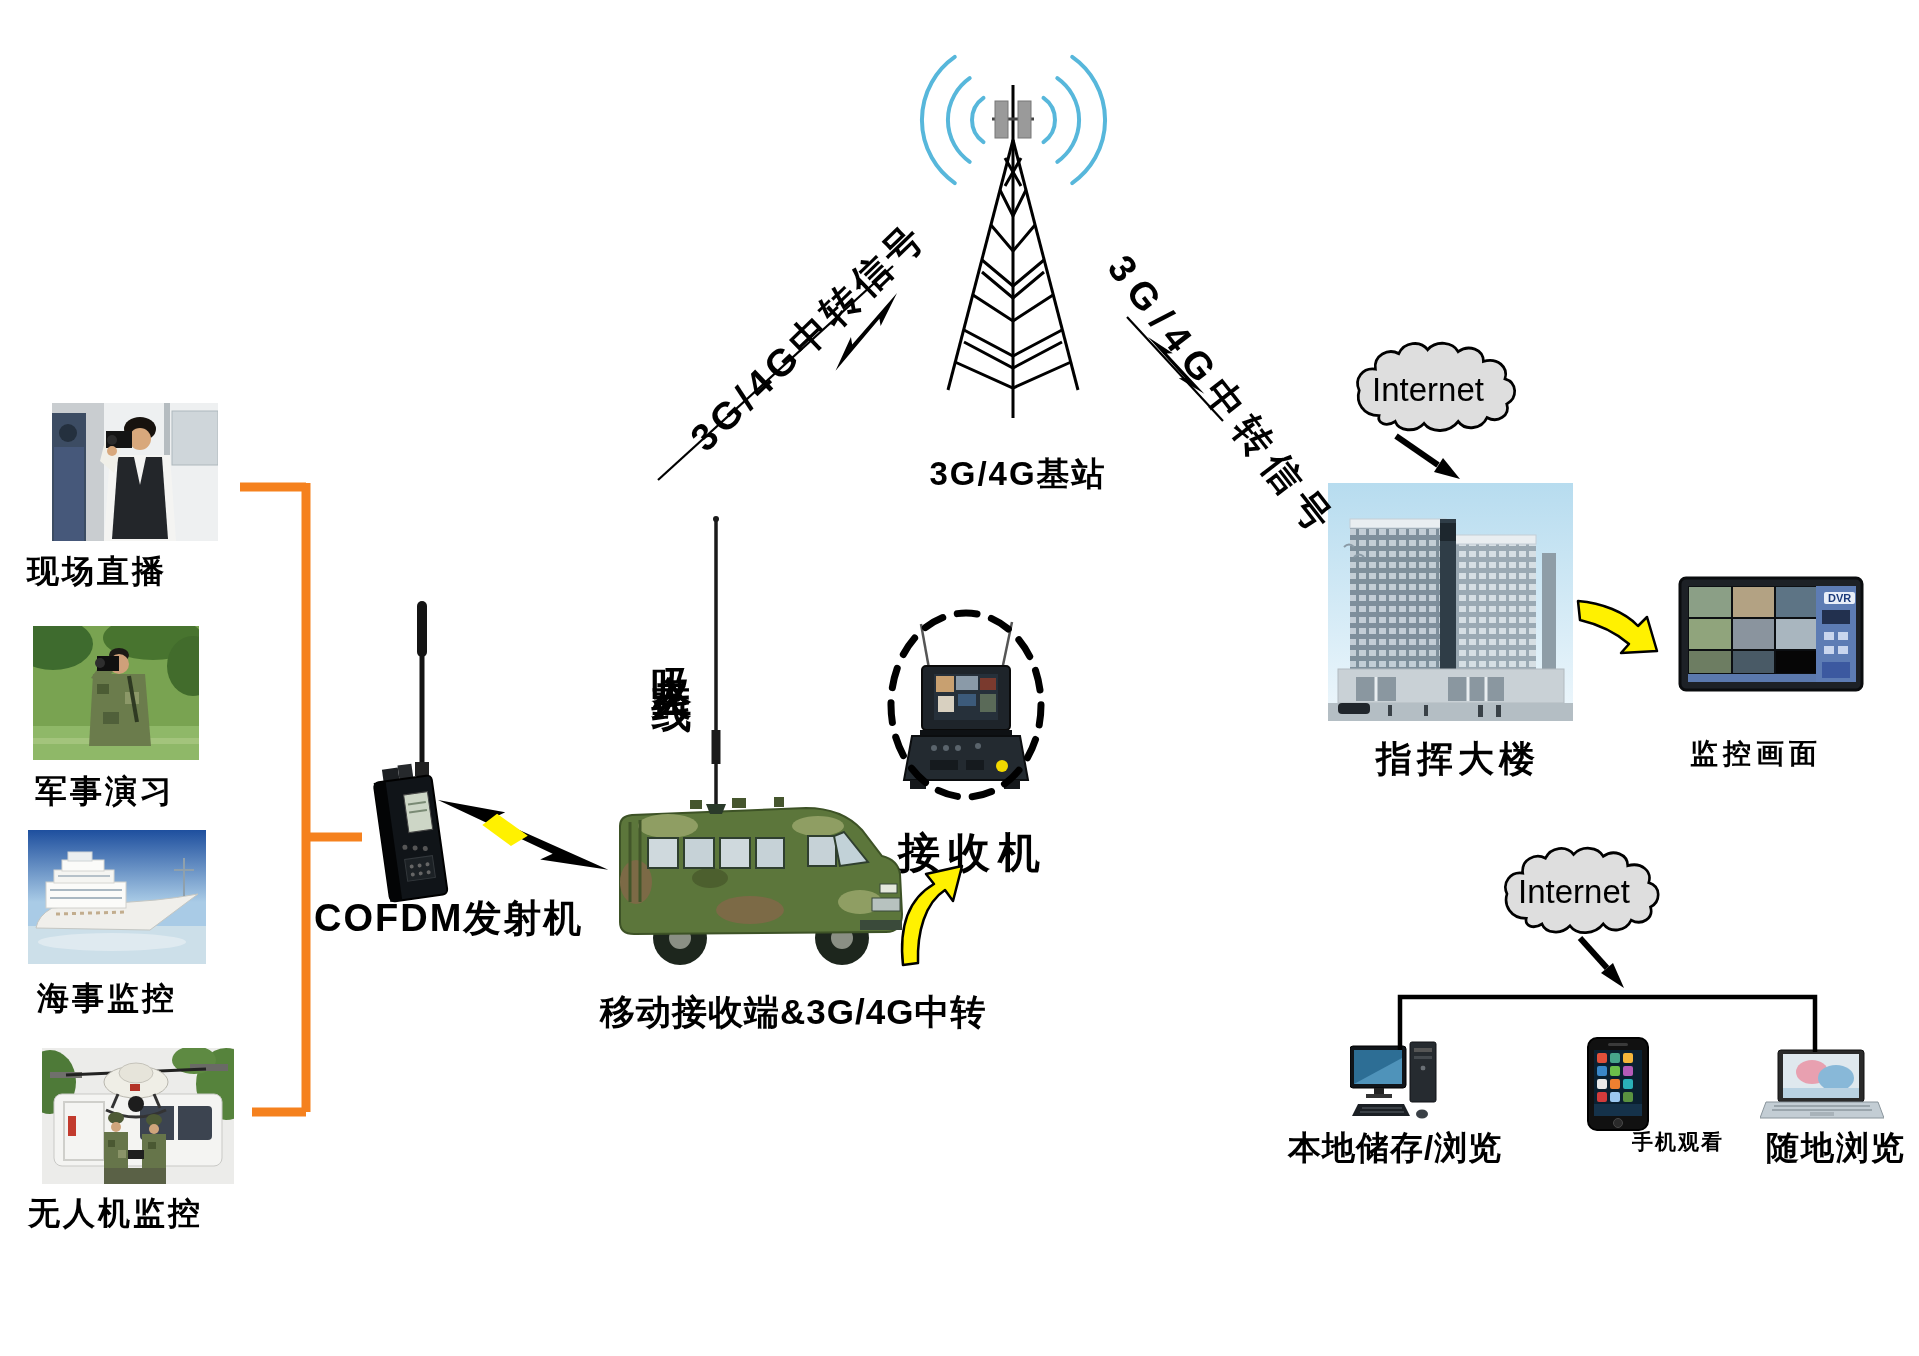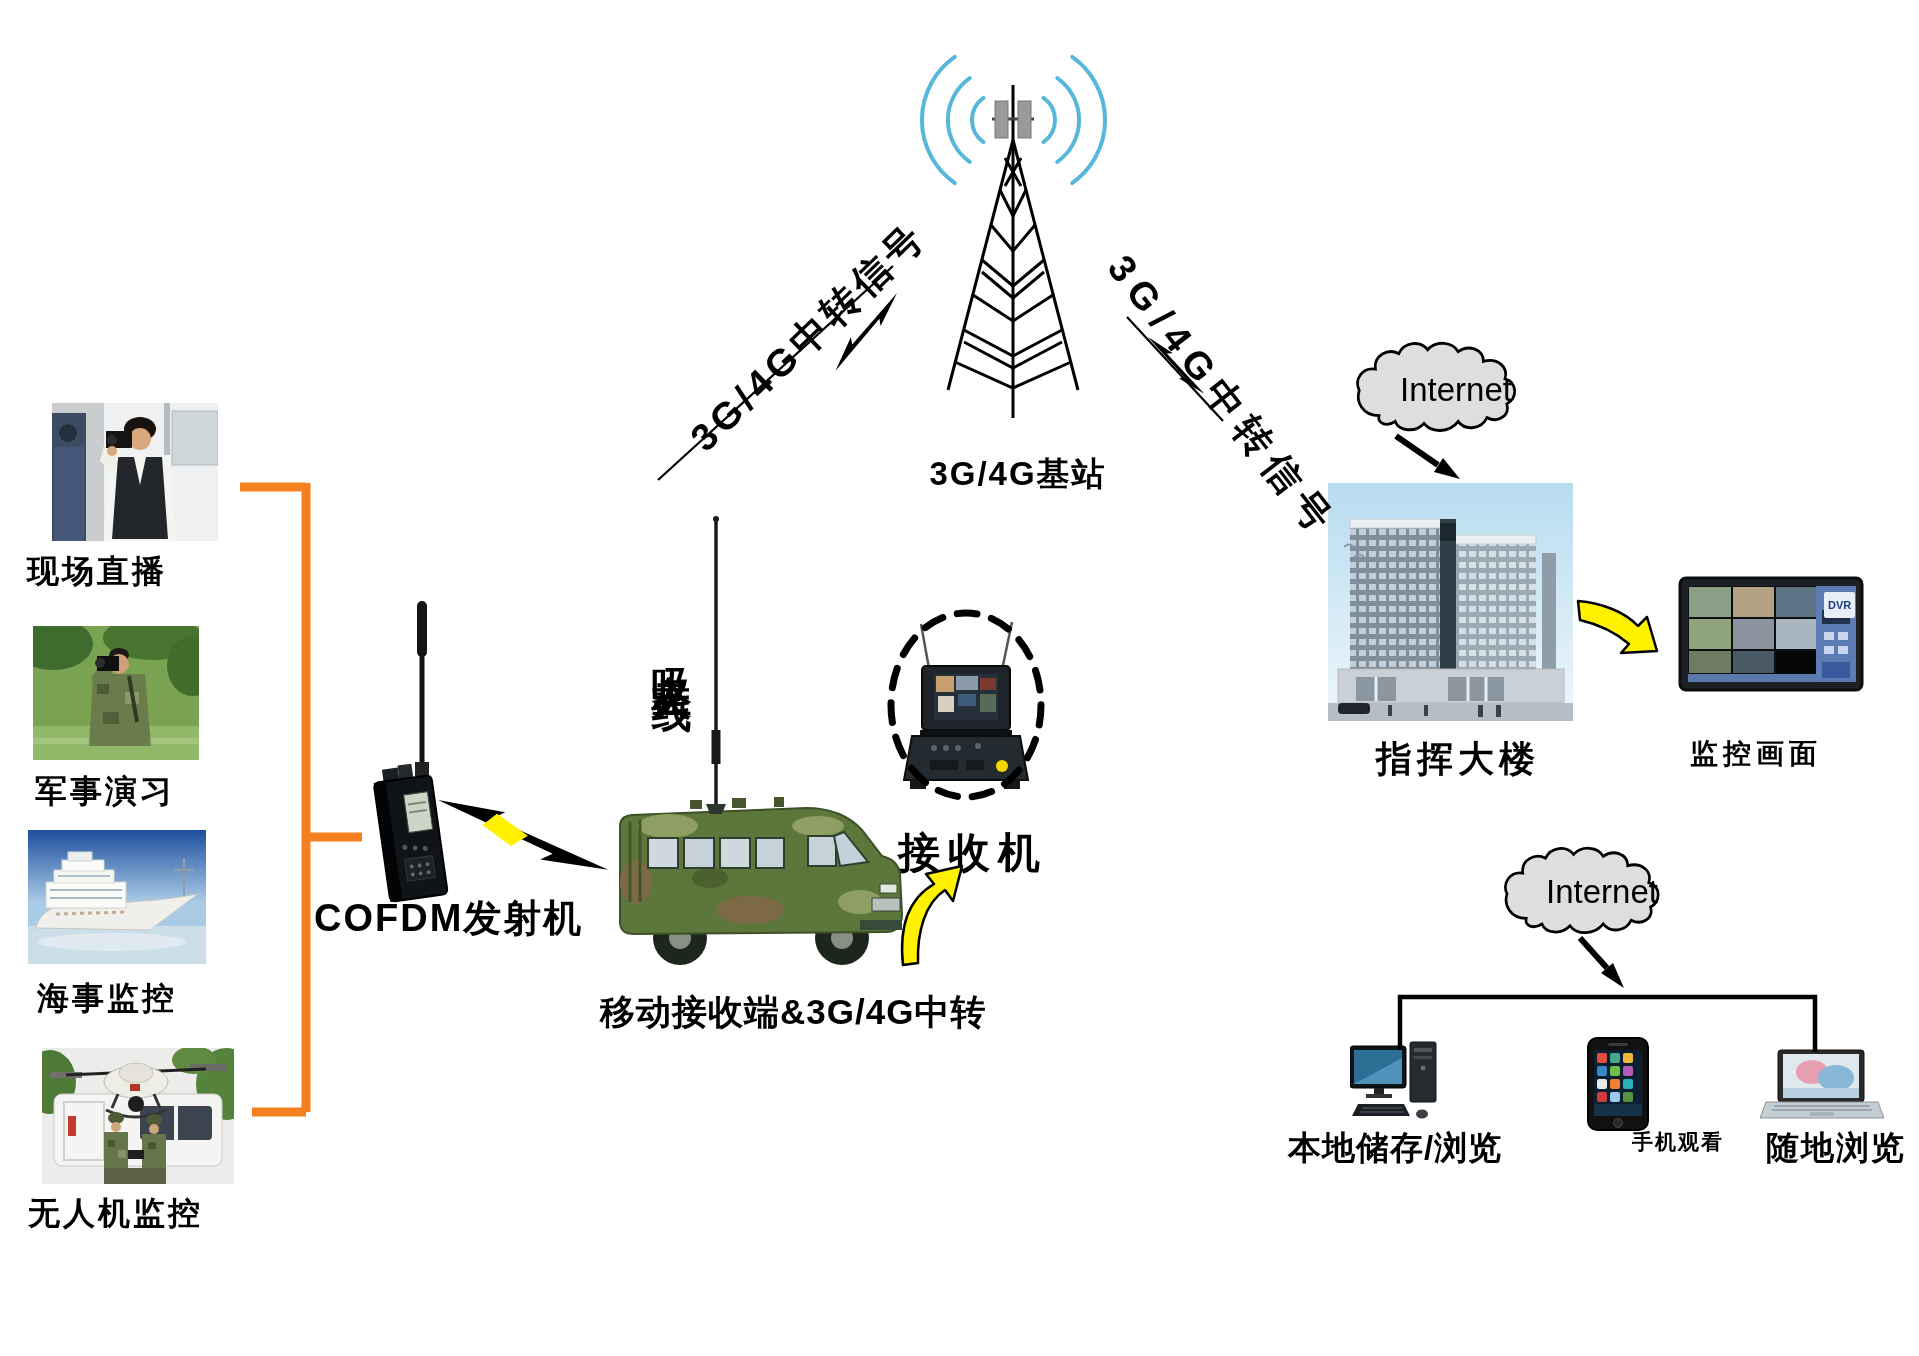--- a/index.html
+++ b/index.html
@@ -5,23 +5,23 @@
   html,body{margin:0;padding:0;background:#fff;}
   .stage{position:relative;width:1919px;height:1356px;background:#ffffff;overflow:hidden;
          font-family:"Liberation Sans",sans-serif;font-weight:700;color:#000;}
   .lbl{position:absolute;white-space:nowrap;line-height:1.1;}
   .abs{position:absolute;}
   svg{display:block;}
   .overlay{position:absolute;left:0;top:0;pointer-events:none;}
   .diag-left{transform:rotate(-44deg);transform-origin:0 100%;}
   .diag-right{transform:rotate(52deg);transform-origin:0 0;letter-spacing:9px;}
   .vtext{writing-mode:vertical-rl;text-orientation:upright;letter-spacing:8px;}
-  .cloud-text{text-align:right;}
+  .cloud-text{text-align:left;}
   .dvr-badge{position:absolute;font-size:11px;font-weight:700;color:#1b3a7a;background:#e8eef8;
-             border-radius:2px;padding:7px 4px;}
+             border-radius:2px;padding:0 4px;}
 </style>
 </head>
 <body>
 
 <div class="stage">
 
   <div class="abs" style="left:52px;top:403px;">
     <svg width="166" height="138" viewBox="0 0 166 138">
       <rect width="166" height="138" fill="#c9cdd0"></rect>
       <rect x="52" y="0" width="114" height="138" fill="#eef0f1"></rect>

